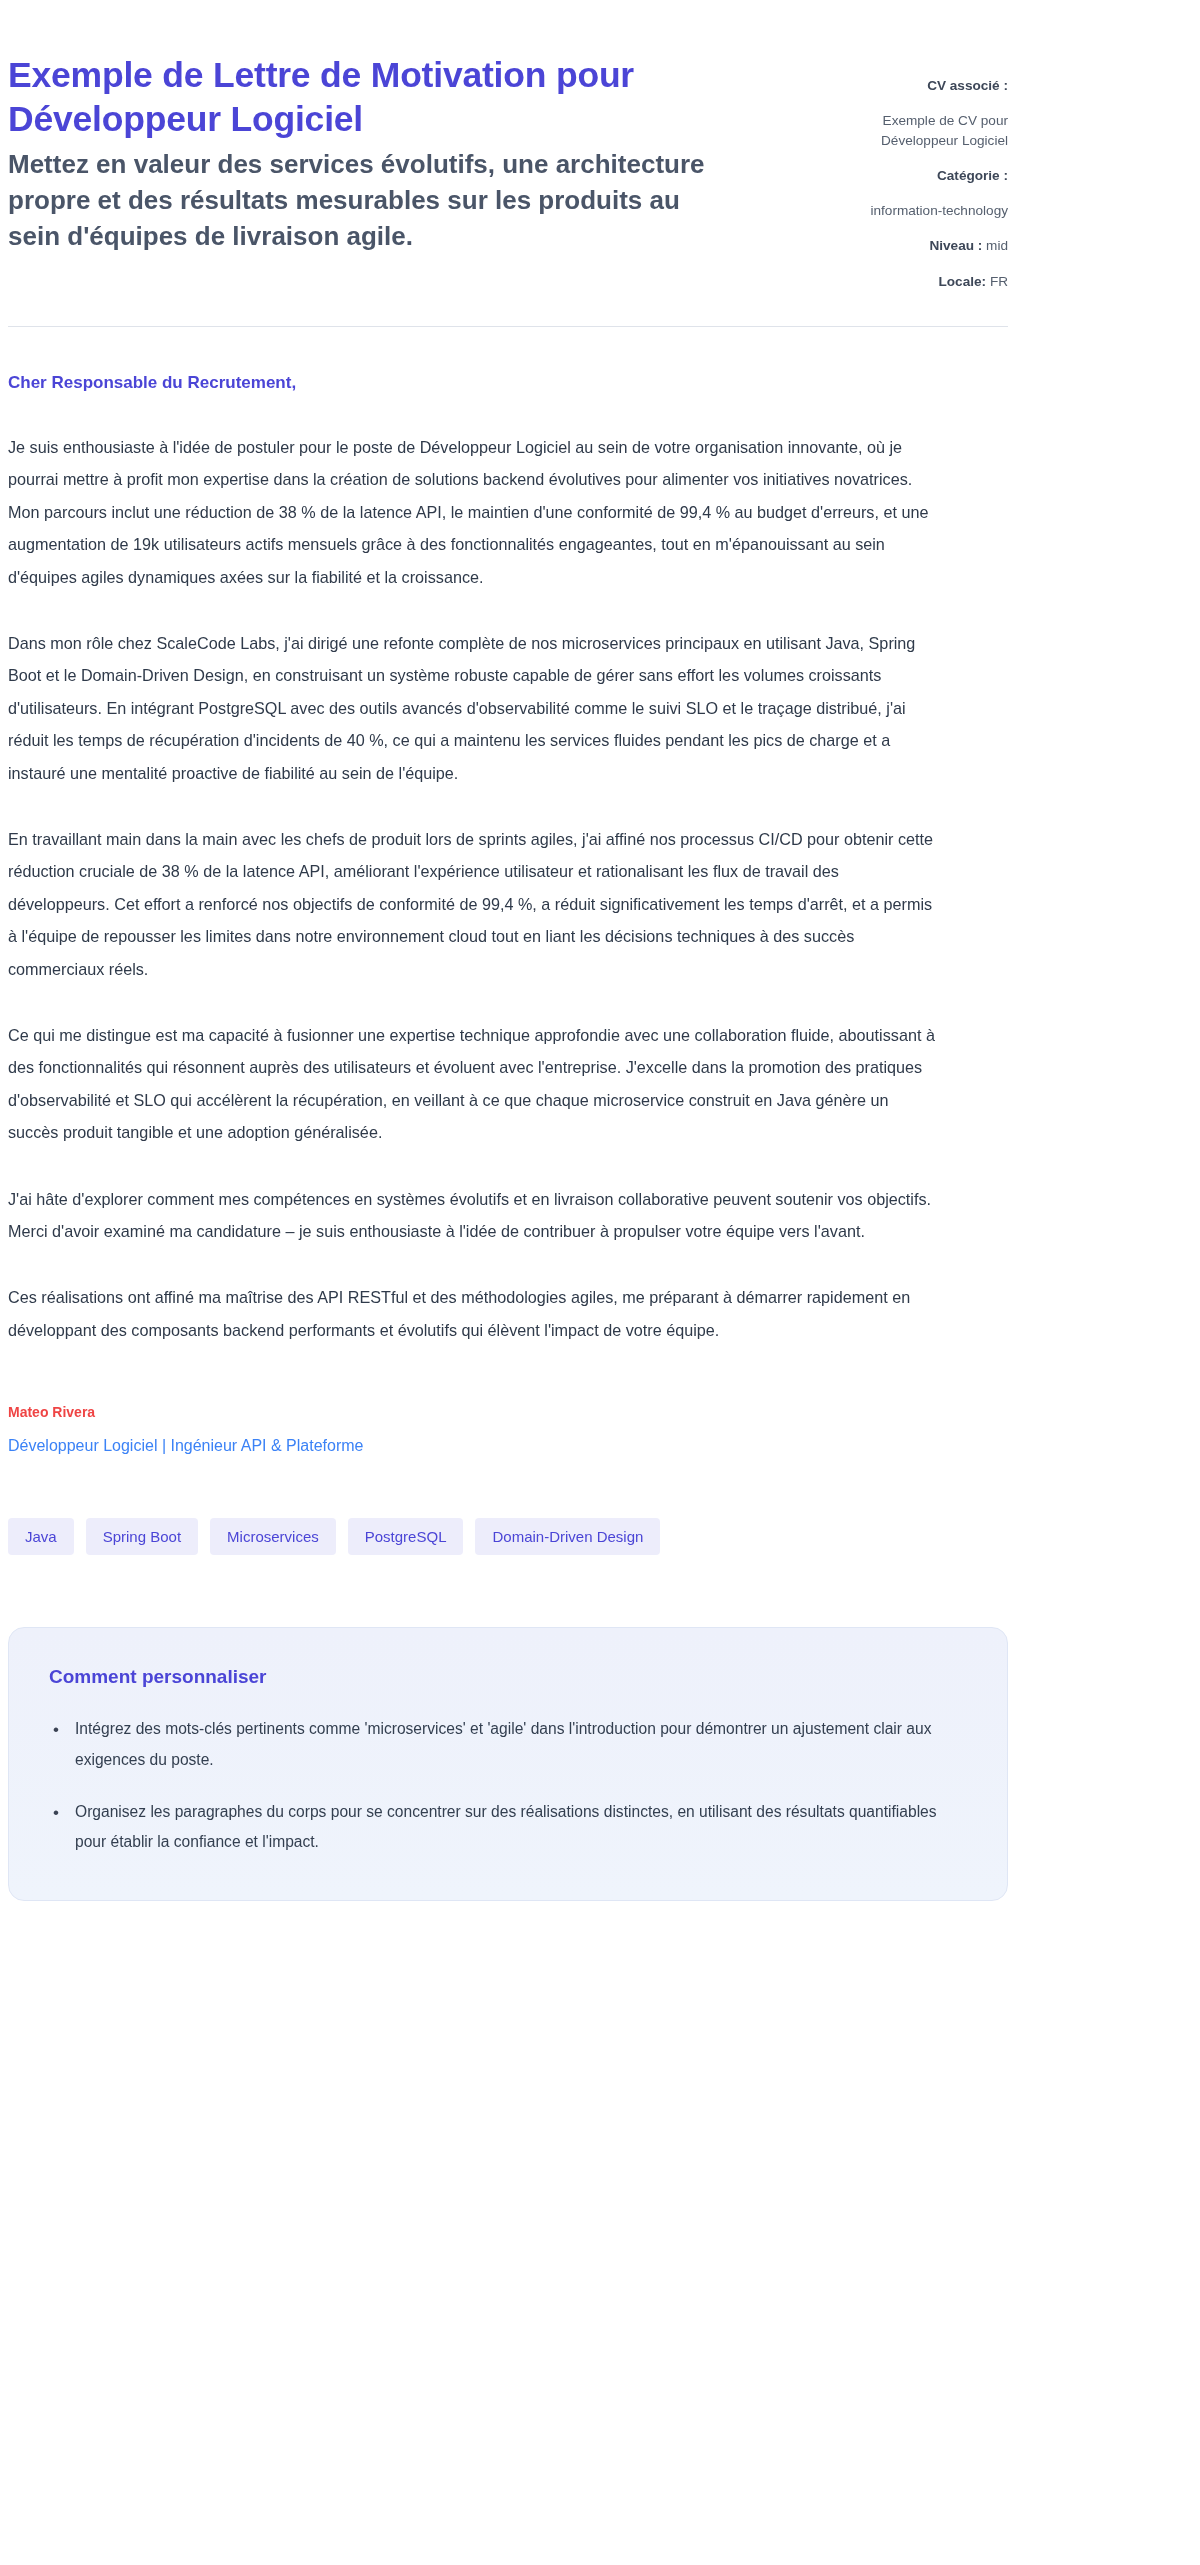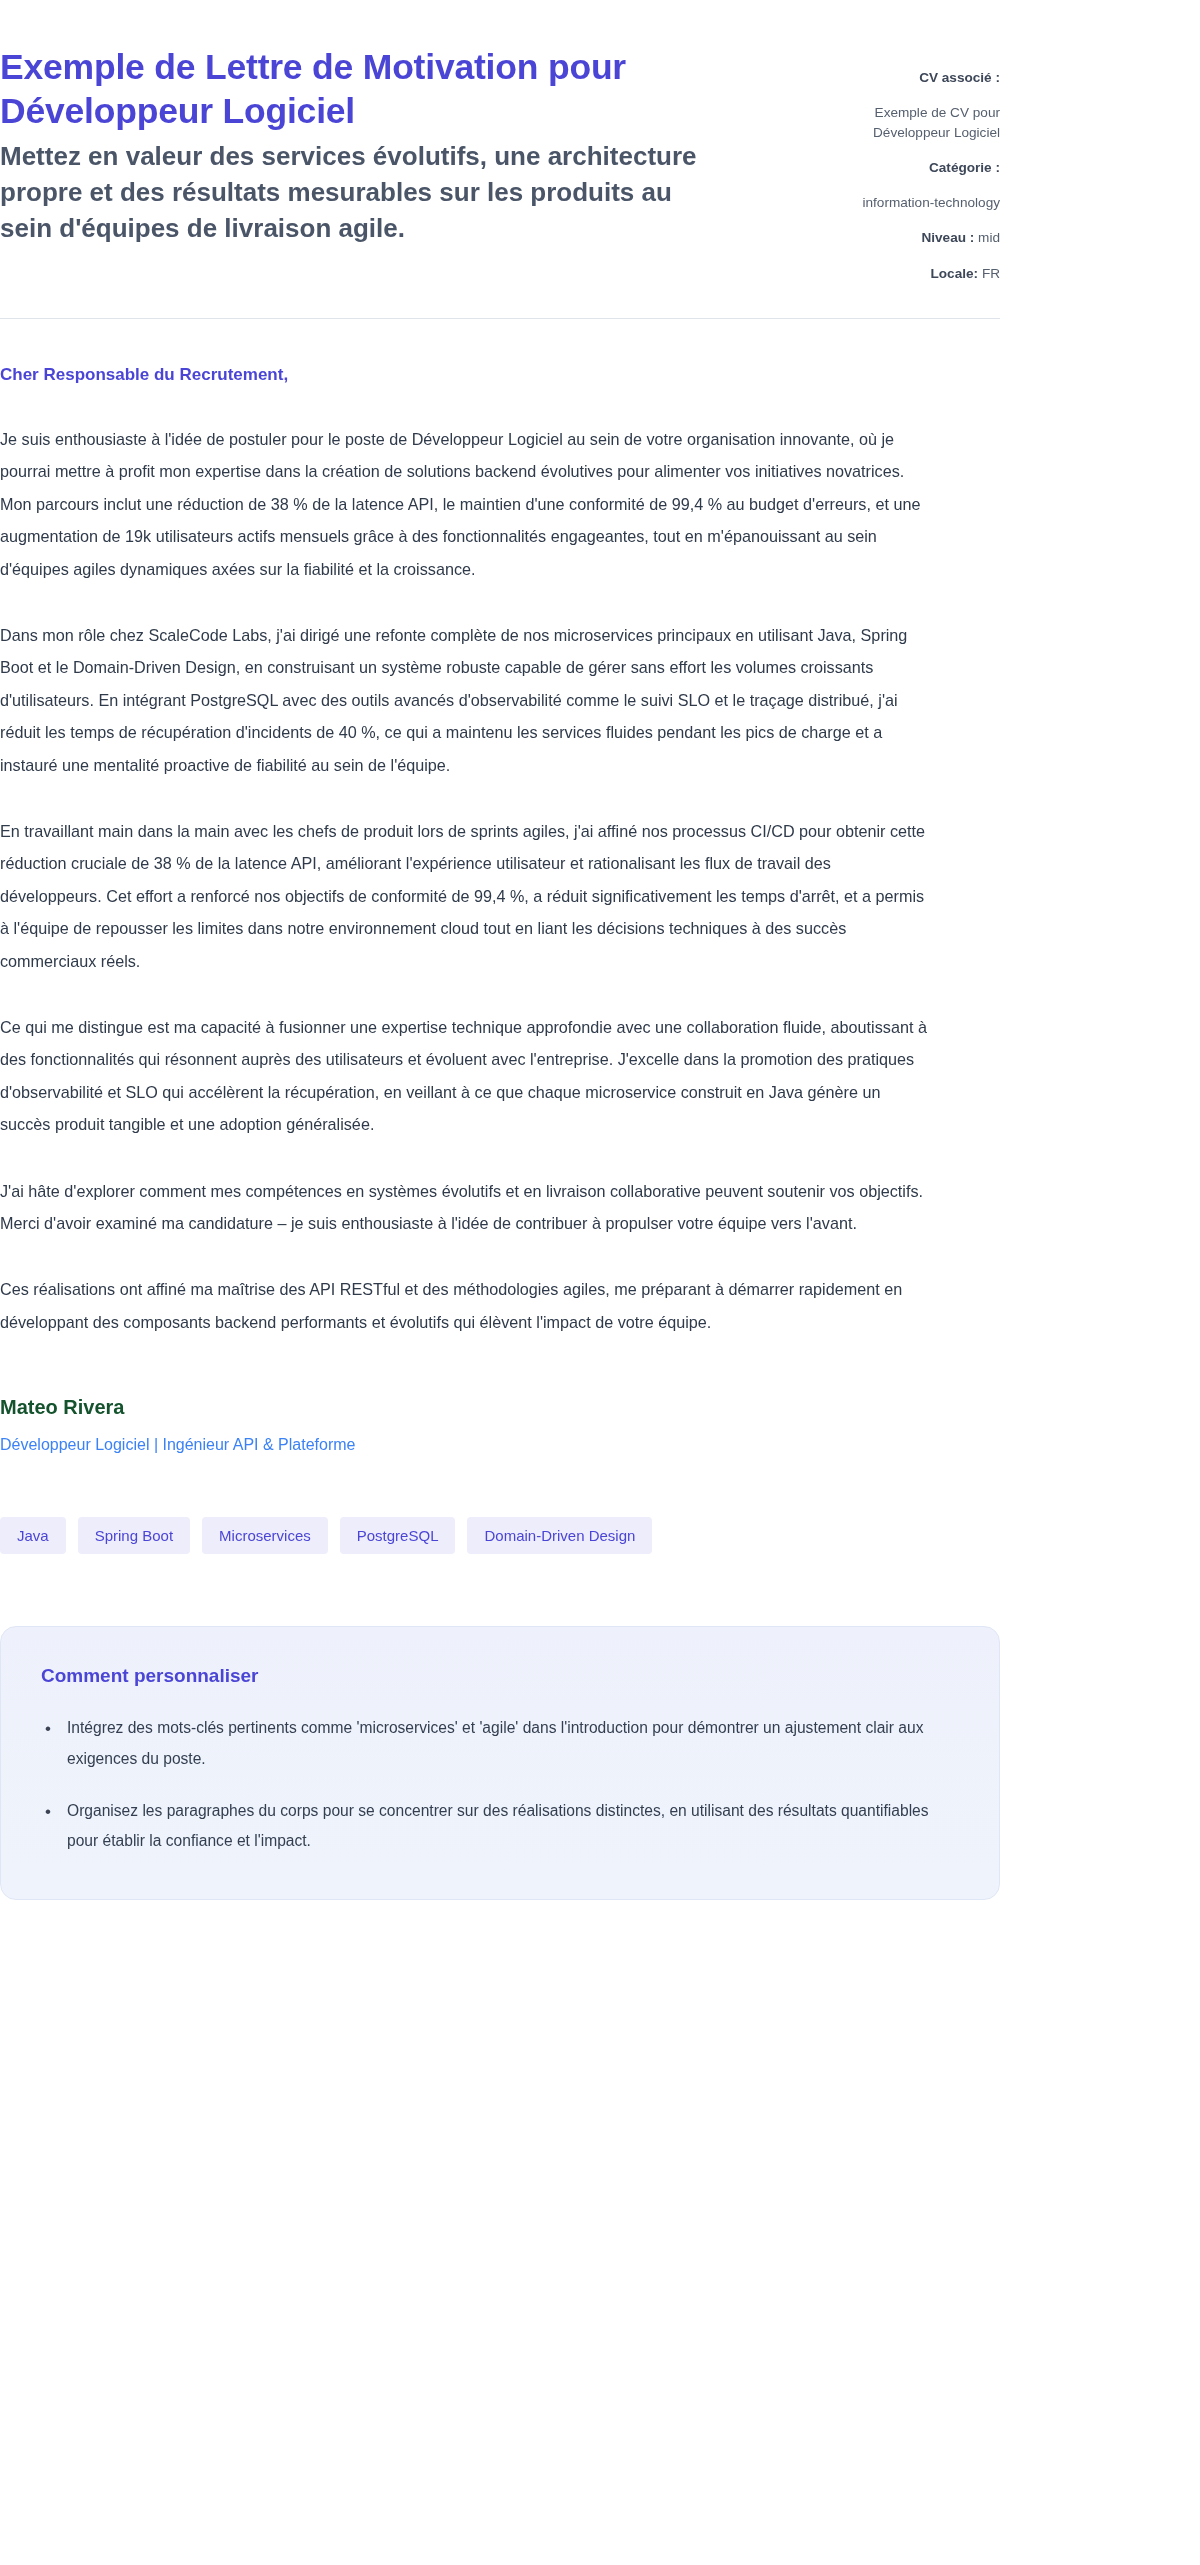--- a/index.html
+++ b/index.html
@@ -14,21 +14,21 @@
     width: 1200px;
     min-height: 2565px;
     color: #2a3342;
     -webkit-font-smoothing: antialiased;
   }
 
   .page {
     width: 992px;
     min-height: 2565px;
     background: #ffffff;
-    padding: 0;
+    padding: 8px;
     position: relative;
   }
 
   .inner {
     margin: 0 auto;
     width: 1000px;
     padding-top: 46px;
   }
 
   
@@ -92,23 +92,23 @@
     color: #2f3a4a;
     margin: 0 0 34px 0;
     max-width: 930px;
   }
 
   
   .signature {
     margin-top: 58px;
   }
   .sig-name {
-    font-size: 20px;
-    font-weight: bold;
-    color: #14532d;
+    font-size: 14px;
+    font-weight: bold;
+    color: #ef4444;
     margin: 0 0 14px 0;
   }
   .sig-role {
     font-size: 16px;
     color: #3b82f6;
     margin: 0;
     line-height: 1.5;
   }
 
   

